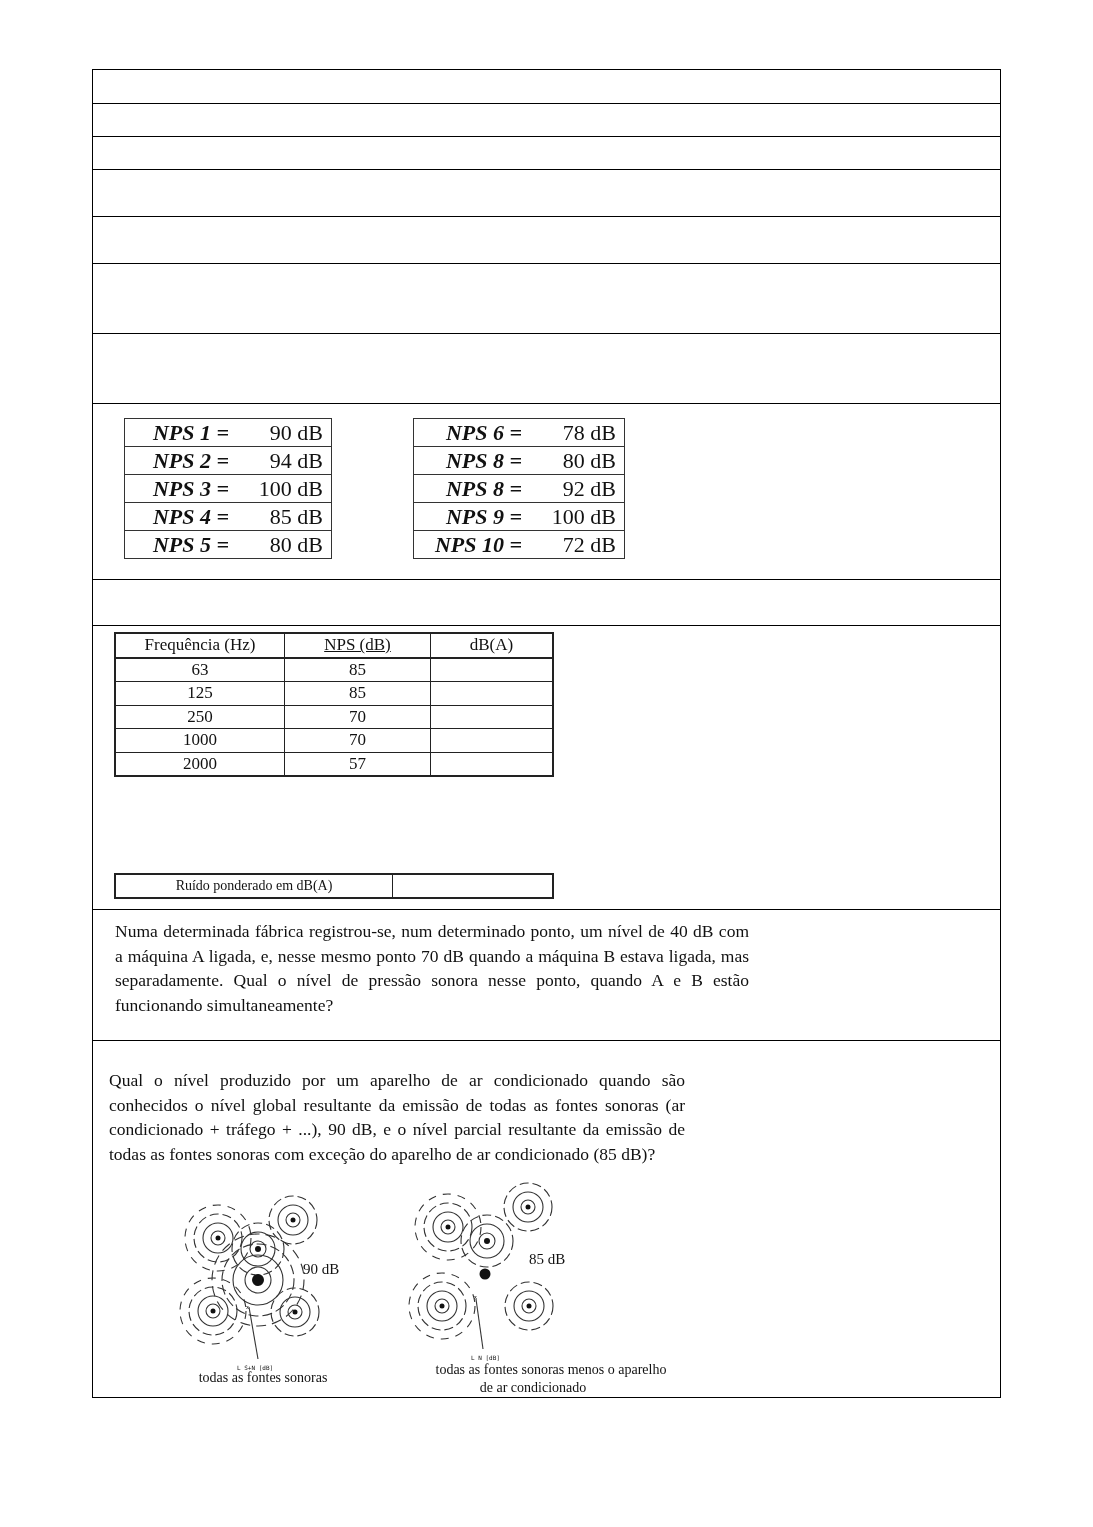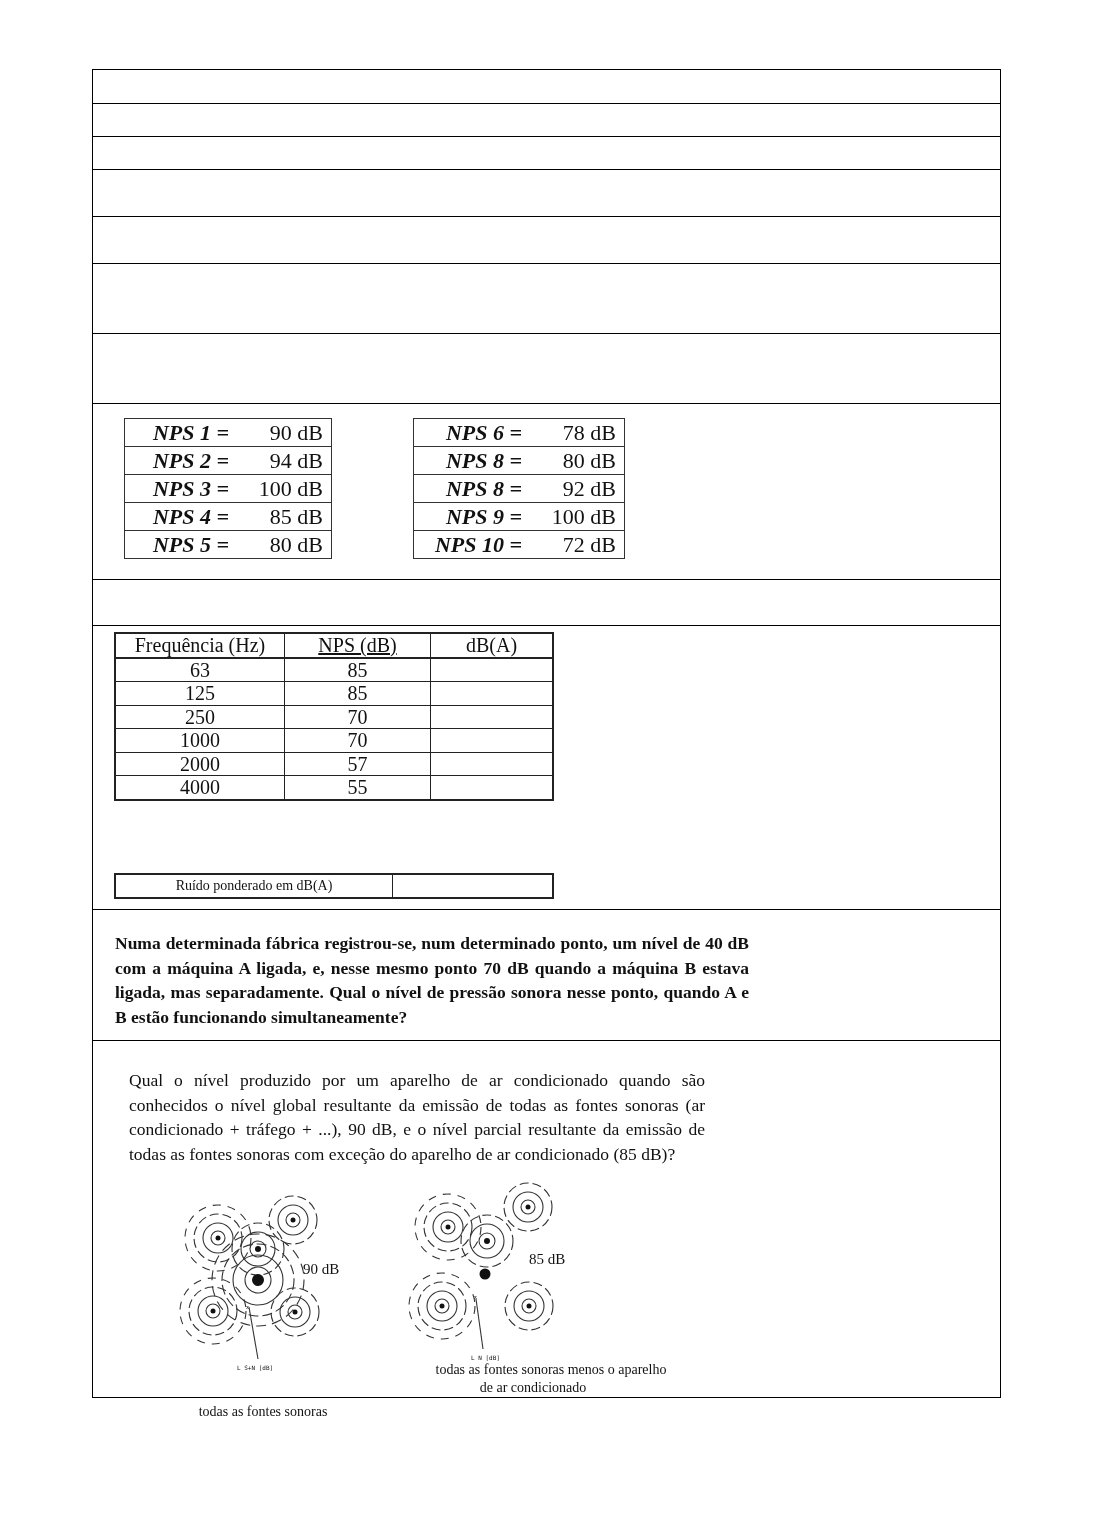--- a/index.html
+++ b/index.html
@@ -14,33 +14,33 @@
 
   table.nps { position: absolute; border-collapse: collapse; font-size: 22px; }
   table.nps td { border: 1.5px solid #333; height: 27px; padding: 0; line-height: 27px; }
   table.nps td.lbl { font-style: italic; text-align: right; padding-right: 8px; border-right: none; font-weight: bold; }
   table.nps td.val { text-align: right; padding-right: 8px; border-left: none; }
   #nps-left { left: 31px; top: 14px; width: 208px; }
   #nps-left td.lbl { width: 104px; }
   #nps-right { left: 320px; top: 14px; width: 212px; }
   #nps-right td.lbl { width: 108px; }
 
-  table.freq { position: absolute; left: 21px; top: 6px; border-collapse: collapse; font-size: 20px; width: 440px; }
+  table.freq { position: absolute; left: 21px; top: 6px; border-collapse: collapse; font-size: 17px; width: 440px; }
   table.freq th, table.freq td { border: 1.5px solid #222; text-align: center; font-weight: normal; height: 22.5px; padding: 0; line-height: 22px; }
   table.freq th:nth-child(1) { width: 168px; } table.freq th:nth-child(2) { width: 145px; text-decoration: underline; }
   table.freq thead th { border-bottom: 2px solid #222; }
   table.freq { border: 2px solid #222; }
 
   table.ruido { position: absolute; left: 21px; top: 247px; border-collapse: collapse; font-size: 14px; width: 440px; border: 2px solid #222; }
   table.ruido td { border: 1.5px solid #222; height: 22px; padding: 0; line-height: 22px; }
   table.ruido td.lbl { width: 276px; text-align: center; }
 
   .para { position: absolute; font-size: 17.5px; line-height: 24.5px; text-align: justify; text-align-last: left; }
-  #q1 { left: 22px; top: 21px; width: 634px; font-weight: bold; }
-  #q2 { left: 16px; top: 27px; width: 576px; margin-left: 20px; }
+  #q1 { left: 22px; top: 9px; width: 634px; }
+  #q2 { left: 16px; top: 27px; width: 576px; }
 
   .diagram { position: absolute; }
   #diag-all { left: 80px; top: 140px; width: 240px; height: 205px; }
   #diag-minus { left: 310px; top: 140px; width: 300px; height: 215px; }
   .diag-level { position: absolute; font-size: 15px; }
   .diag-caption { position: absolute; font-size: 14px; text-align: center; line-height: 18px; }
   .tiny { font-size: 6px; font-family: "DejaVu Sans Mono", monospace; }
 </style>
 </head>
 <body>
@@ -135,25 +135,20 @@
           <tr>
             <td>1000</td>
             <td>70</td>
             <td></td>
           </tr>
           <tr>
             <td>2000</td>
             <td>57</td>
             <td></td>
           </tr>
-          <tr>
-            <td>4000</td>
-            <td>55</td>
-            <td></td>
-          </tr>
         </tbody>
     </table>
     <table class="ruido">
       <tbody>
           <tr>
         <td class="lbl">Ruído ponderado em dB(A)</td>
         <td></td>
       </tr>
     </tbody>
       </table>
@@ -209,21 +204,21 @@
             <circle cx="120" cy="39" r="2.5"></circle>
             <circle cx="85" cy="68" r="3"></circle>
           <circle cx="85" cy="99" r="6"></circle>
             <circle cx="40" cy="130" r="2.5"></circle>
             <circle cx="122" cy="131" r="2.5"></circle>
         </g>
         <text x="73" y="128" font-size="6" fill="#111">x</text>
       </svg>
       <div class="diag-level" style="left:130px;top:80px;">90 dB</div>
       <div class="diag-caption tiny" style="left:64px;top:178px;">L S+N [dB]</div>
-      <div class="diag-caption" style="left:0px;top:188px;width:180px;margin-top:34px;">todas as fontes sonoras</div>
+      <div class="diag-caption" style="left:0px;top:188px;width:180px;">todas as fontes sonoras</div>
     </div>
 
     <div class="diagram" id="diag-minus">
       <svg width="300" height="215" style="position:absolute;left:0;top:0;">
         <g fill="none" stroke="#333" stroke-width="1.1">
           <g>
             <circle cx="45" cy="46" r="7"></circle>
               <circle cx="45" cy="46" r="15"></circle>
               <circle cx="45" cy="46" r="24" stroke-dasharray="9 4"></circle>
               <circle cx="45" cy="46" r="33" stroke-dasharray="8 7"></circle>

